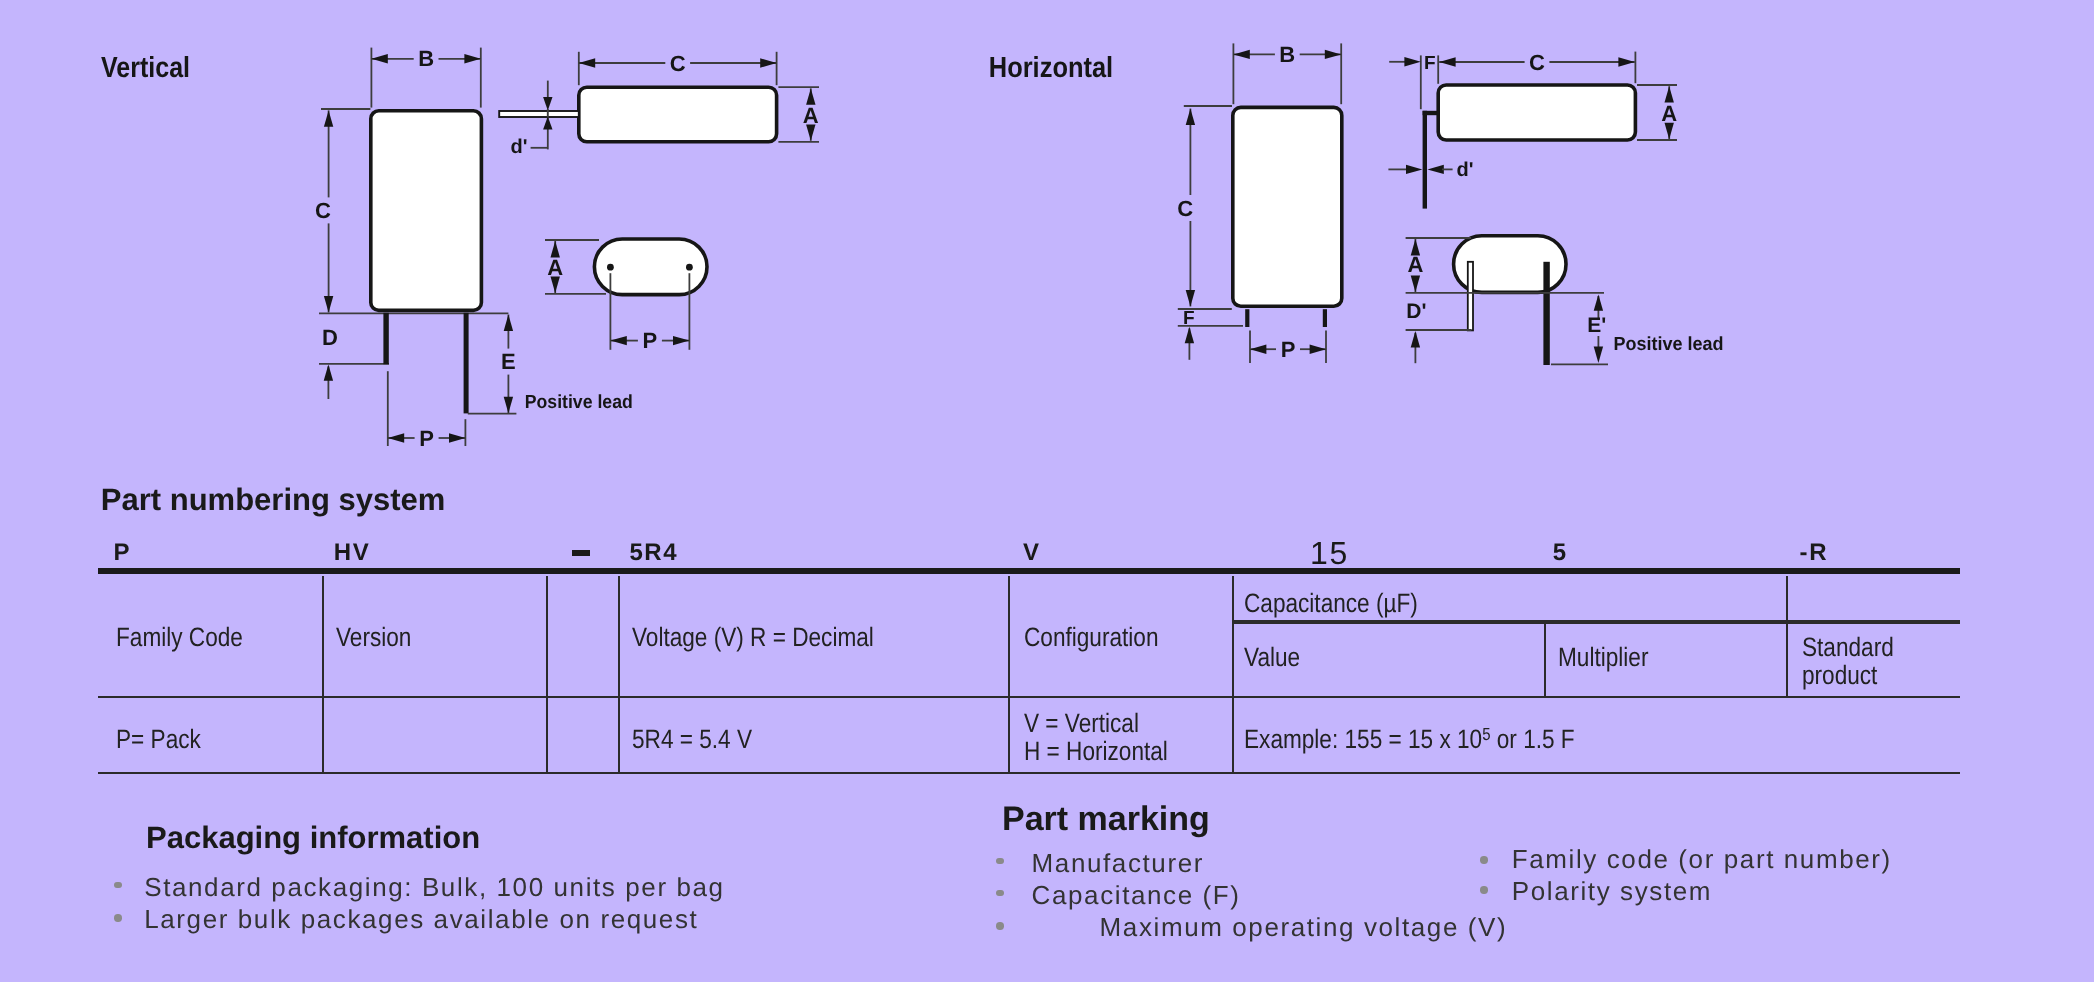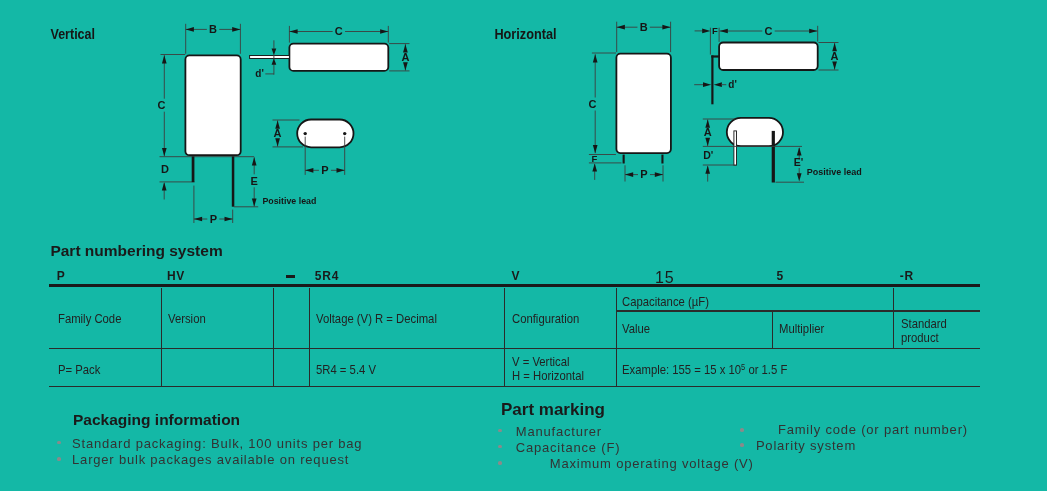--- a/index.html
+++ b/index.html
@@ -1,14 +1,14 @@
 <!DOCTYPE html>
 <html><head><meta charset="utf-8"><style>
 html,body{margin:0;padding:0;background:#fff}
-.page{position:relative;width:1047px;height:491px;background:#14b8a6;font-family:"Liberation Sans",sans-serif;overflow:hidden}
+.page{position:relative;width:1047px;height:491px;background:#c4b5fd;font-family:"Liberation Sans",sans-serif;overflow:hidden}
 svg text{font-family:"Liberation Sans",sans-serif}
 </style></head>
 <body>
 <div class="page">
 <svg width="1047" height="240" viewBox="0 0 1047 240" style="position:absolute;left:0;top:0">
       <text x="50.5" y="38.6" font-size="14.5" font-weight="bold" fill="#161616" textLength="44.5" lengthAdjust="spacingAndGlyphs">Vertical</text>
       <rect x="185.4" y="55.4" width="55.3" height="99.8" rx="4" fill="#fff" stroke="#161616" stroke-width="1.8"></rect>
       <line x1="185.7" y1="23.8" x2="185.7" y2="53.8" stroke="#3d3d3d" stroke-width="0.9"></line>
       <line x1="240.4" y1="23.8" x2="240.4" y2="53.8" stroke="#3d3d3d" stroke-width="0.9"></line>
       <line x1="185.7" y1="29.4" x2="206.85000000000002" y2="29.4" stroke="#3d3d3d" stroke-width="0.9"></line>
@@ -200,15 +200,15 @@
     <div style="position:absolute;left:57.449999999999996px;top:456.95px;width:3.7px;height:3.7px;border-radius:50%;background:#8a8a8a"></div>
     <div style="position:absolute;left:72.1px;top:453.19px;font-size:13px;font-weight:normal;color:#333;line-height:1;white-space:nowrap;letter-spacing:0.8px;">Larger bulk packages available on request</div>
     <div style="position:absolute;left:501px;top:401.28px;font-size:17px;font-weight:bold;color:#1a1a1a;line-height:1;white-space:nowrap;">Part marking</div>
     <div style="position:absolute;left:498.25px;top:428.75px;width:3.7px;height:3.7px;border-radius:50%;background:#8a8a8a"></div>
     <div style="position:absolute;left:515.8px;top:424.69px;font-size:13px;font-weight:normal;color:#333;line-height:1;white-space:nowrap;letter-spacing:0.8px;">Manufacturer</div>
     <div style="position:absolute;left:498.25px;top:444.75px;width:3.7px;height:3.7px;border-radius:50%;background:#8a8a8a"></div>
     <div style="position:absolute;left:515.8px;top:440.69px;font-size:13px;font-weight:normal;color:#333;line-height:1;white-space:nowrap;letter-spacing:0.8px;">Capacitance (F)</div>
     <div style="position:absolute;left:498.25px;top:461.15px;width:3.7px;height:3.7px;border-radius:50%;background:#8a8a8a"></div>
     <div style="position:absolute;left:515.8px;top:456.89px;font-size:13px;font-weight:normal;color:#333;line-height:1;white-space:nowrap;letter-spacing:0.8px;margin-left:34px;">Maximum operating voltage (V)</div>
     <div style="position:absolute;left:740.25px;top:428.04999999999995px;width:3.7px;height:3.7px;border-radius:50%;background:#8a8a8a"></div>
-    <div style="position:absolute;left:755.9px;top:422.79px;font-size:13px;font-weight:normal;color:#333;line-height:1;white-space:nowrap;letter-spacing:0.8px;margin-left:22px;">Family code (or part number)</div>
+    <div style="position:absolute;left:755.9px;top:422.79px;font-size:13px;font-weight:normal;color:#333;line-height:1;white-space:nowrap;letter-spacing:0.8px;">Family code (or part number)</div>
     <div style="position:absolute;left:740.25px;top:443.45px;width:3.7px;height:3.7px;border-radius:50%;background:#8a8a8a"></div>
     <div style="position:absolute;left:755.9px;top:438.89px;font-size:13px;font-weight:normal;color:#333;line-height:1;white-space:nowrap;letter-spacing:0.8px;">Polarity system</div>
 </div>
 </body></html>

